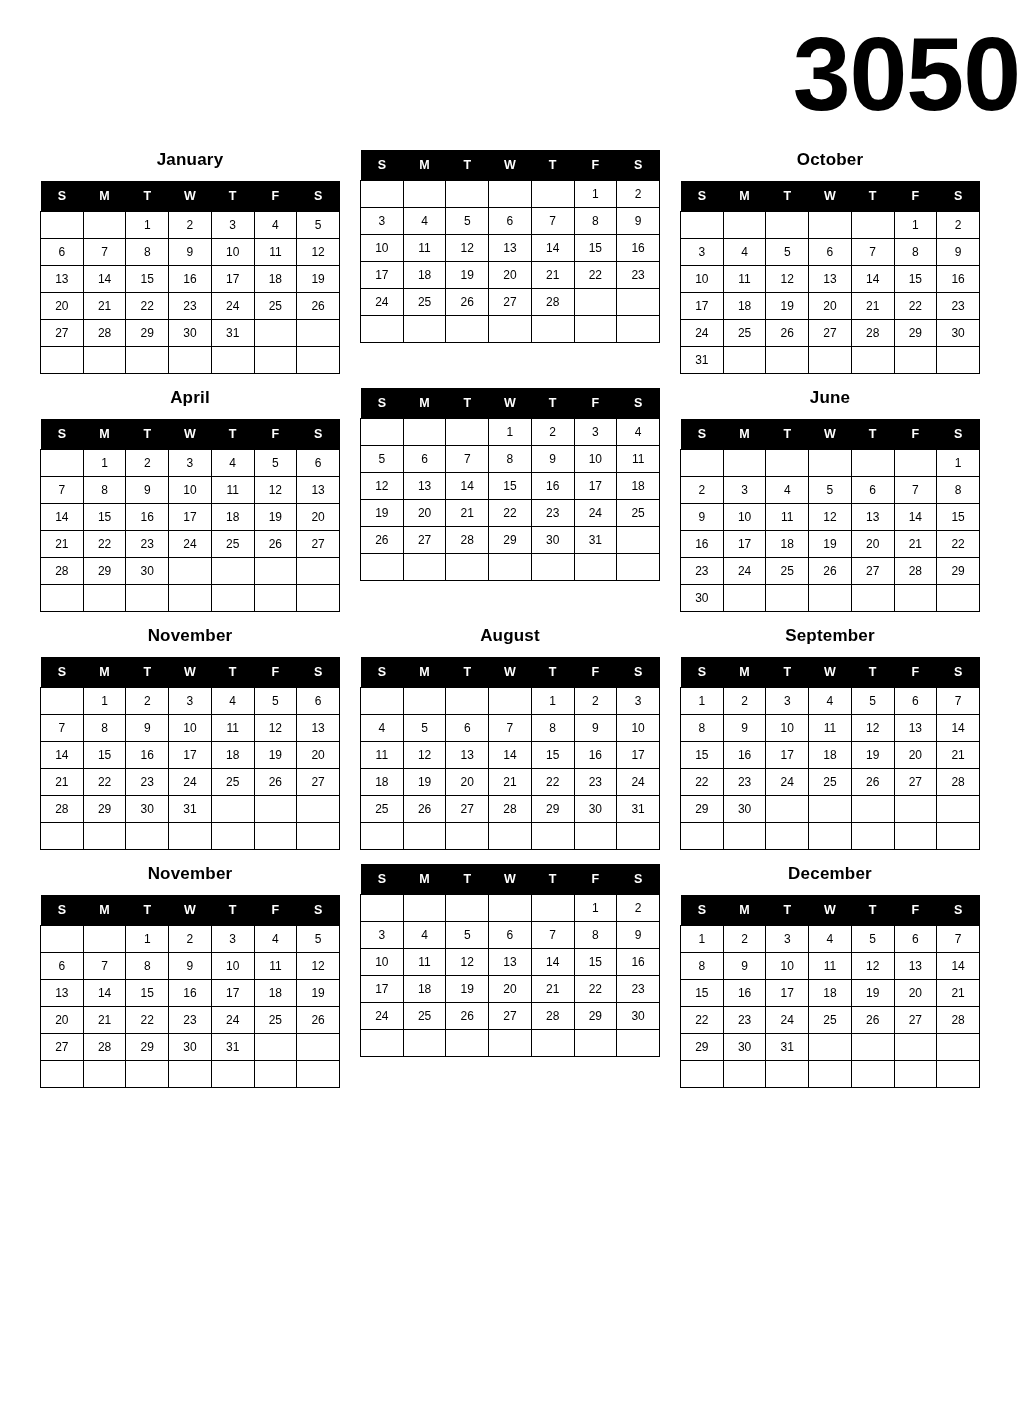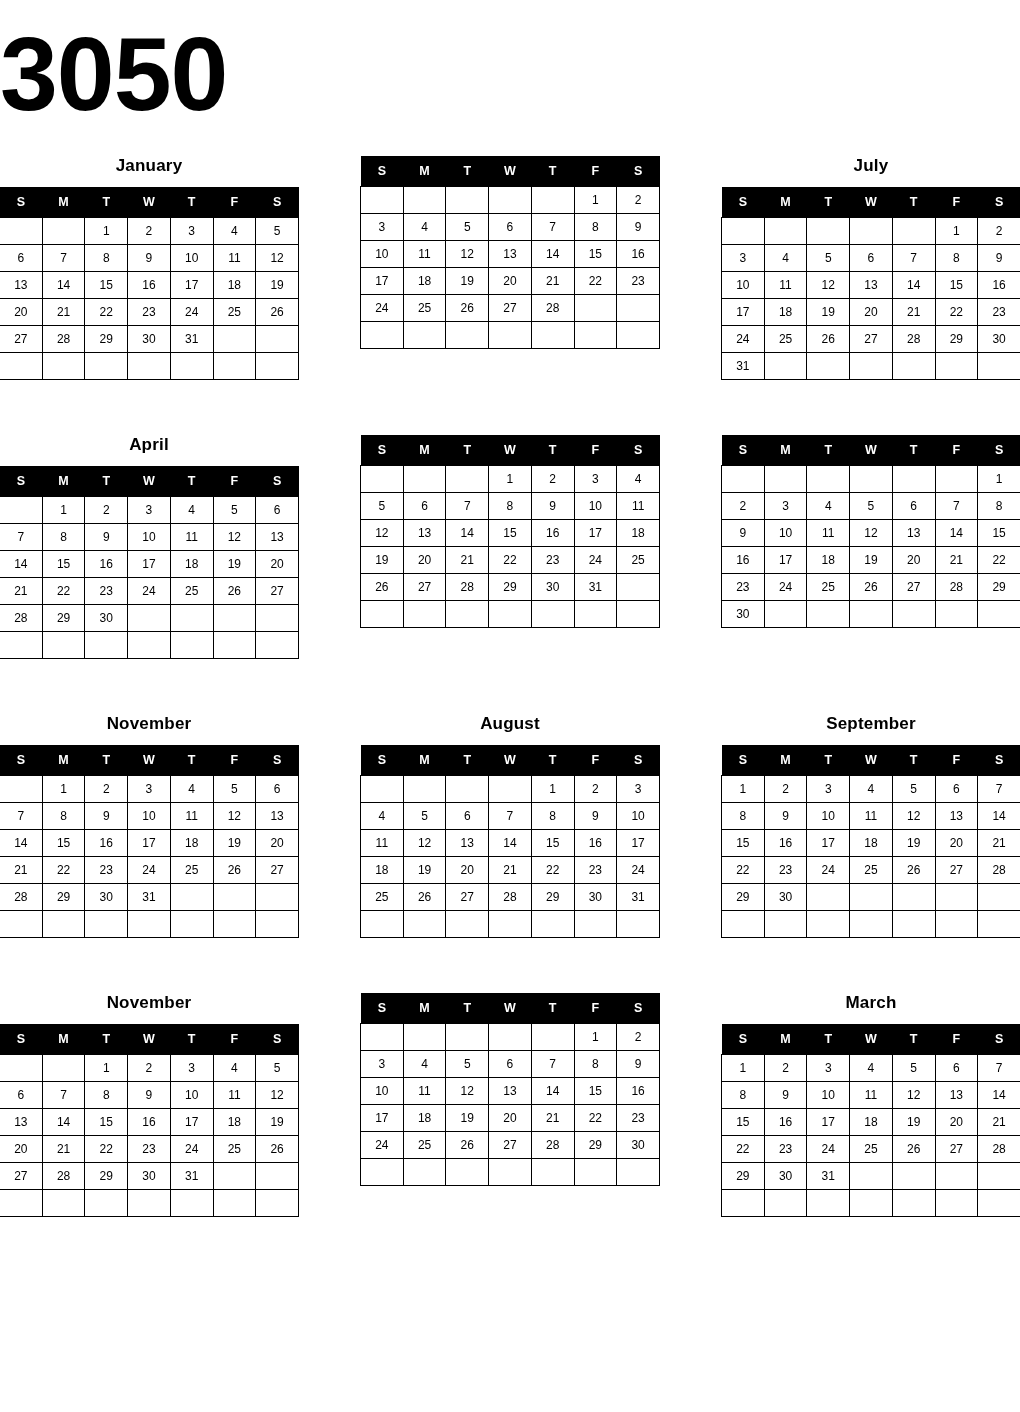--- a/index.html
+++ b/index.html
@@ -14,36 +14,35 @@
     color: #000000;
     overflow: hidden;
   }
   .page {
     position: relative;
     width: 1020px;
     height: 1412px;
     box-sizing: border-box;
   }
   .year-title {
-    text-align: left;
+    text-align: right;
     font-size: 104px;
     font-weight: bold;
     letter-spacing: -1px;
     line-height: 1;
     margin: 22px 0 0 0;
     padding: 0;
   }
   .calendar-grid {
     display: grid;
     grid-template-columns: repeat(3, 320px);
     justify-content: center;
     column-gap: 0px;
     row-gap: 0px;
-    margin-top: 30px;
-    gap: 41px;
+    margin-top: 24px;
   }
   .month {
     width: 320px;
     box-sizing: border-box;
     padding: 0 10px;
     margin-bottom: 14px;
   }
   .month-name {
     text-align: center;
     font-size: 17px;
@@ -223,21 +222,21 @@
               <td class="empty"></td>
               <td class="empty"></td>
               <td class="empty"></td>
               <td class="empty"></td>
               <td class="empty"></td>
             </tr>
           </tbody>
         </table>
       </div>
       <div class="month">
-        <div class="month-name">July</div>
+        <div class="month-name">October</div>
         <table class="month-table">
           <thead>
             <tr>
               <th>S</th>
               <th>M</th>
               <th>T</th>
               <th>W</th>
               <th>T</th>
               <th>F</th>
               <th>S</th>
@@ -438,20 +437,21 @@
               <td class="empty"></td>
               <td class="empty"></td>
               <td class="empty"></td>
               <td class="empty"></td>
               <td class="empty"></td>
             </tr>
           </tbody>
         </table>
       </div>
       <div class="month">
+        <div class="month-name">June</div>
         <table class="month-table">
           <thead>
             <tr>
               <th>S</th>
               <th>M</th>
               <th>T</th>
               <th>W</th>
               <th>T</th>
               <th>F</th>
               <th>S</th>
@@ -868,21 +868,21 @@
               <td class="empty"></td>
               <td class="empty"></td>
               <td class="empty"></td>
               <td class="empty"></td>
               <td class="empty"></td>
             </tr>
           </tbody>
         </table>
       </div>
       <div class="month">
-        <div class="month-name">March</div>
+        <div class="month-name">December</div>
         <table class="month-table">
           <thead>
             <tr>
               <th>S</th>
               <th>M</th>
               <th>T</th>
               <th>W</th>
               <th>T</th>
               <th>F</th>
               <th>S</th>

